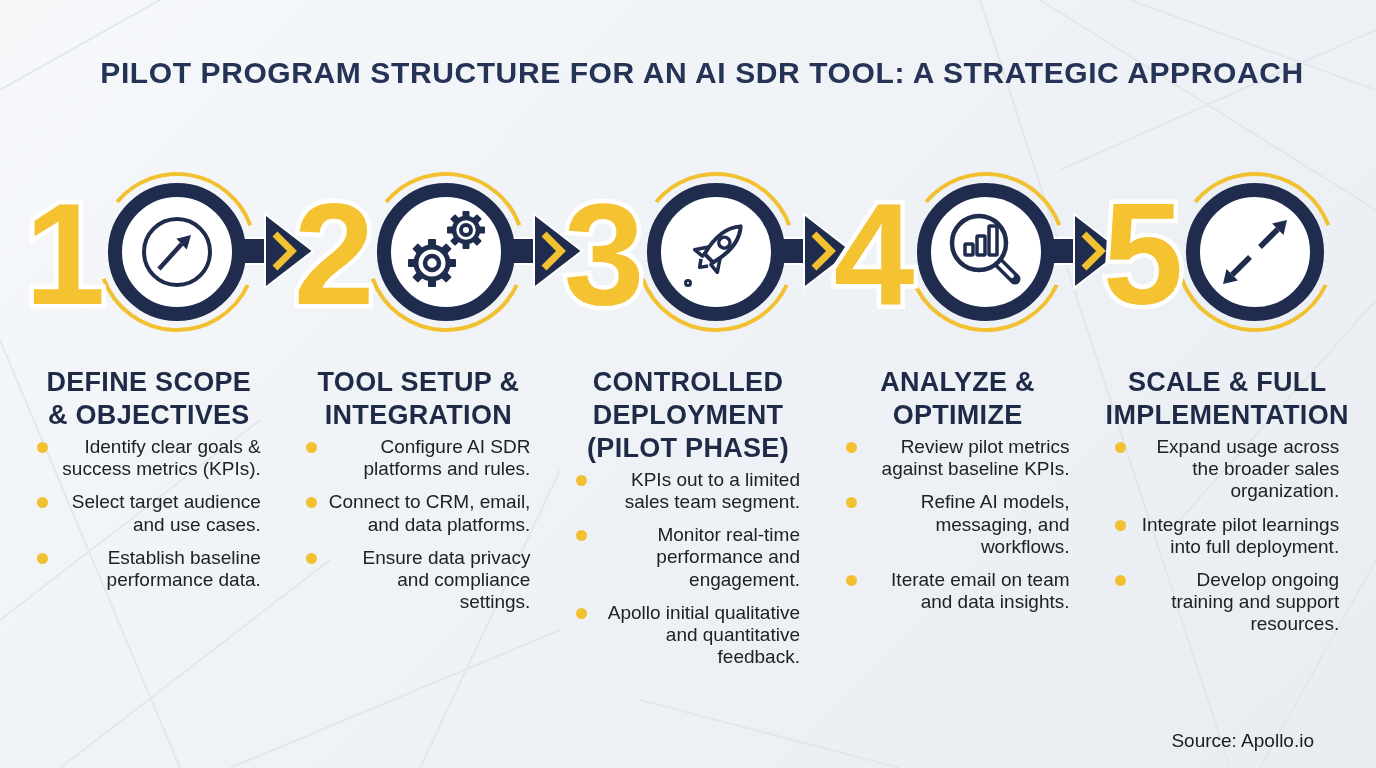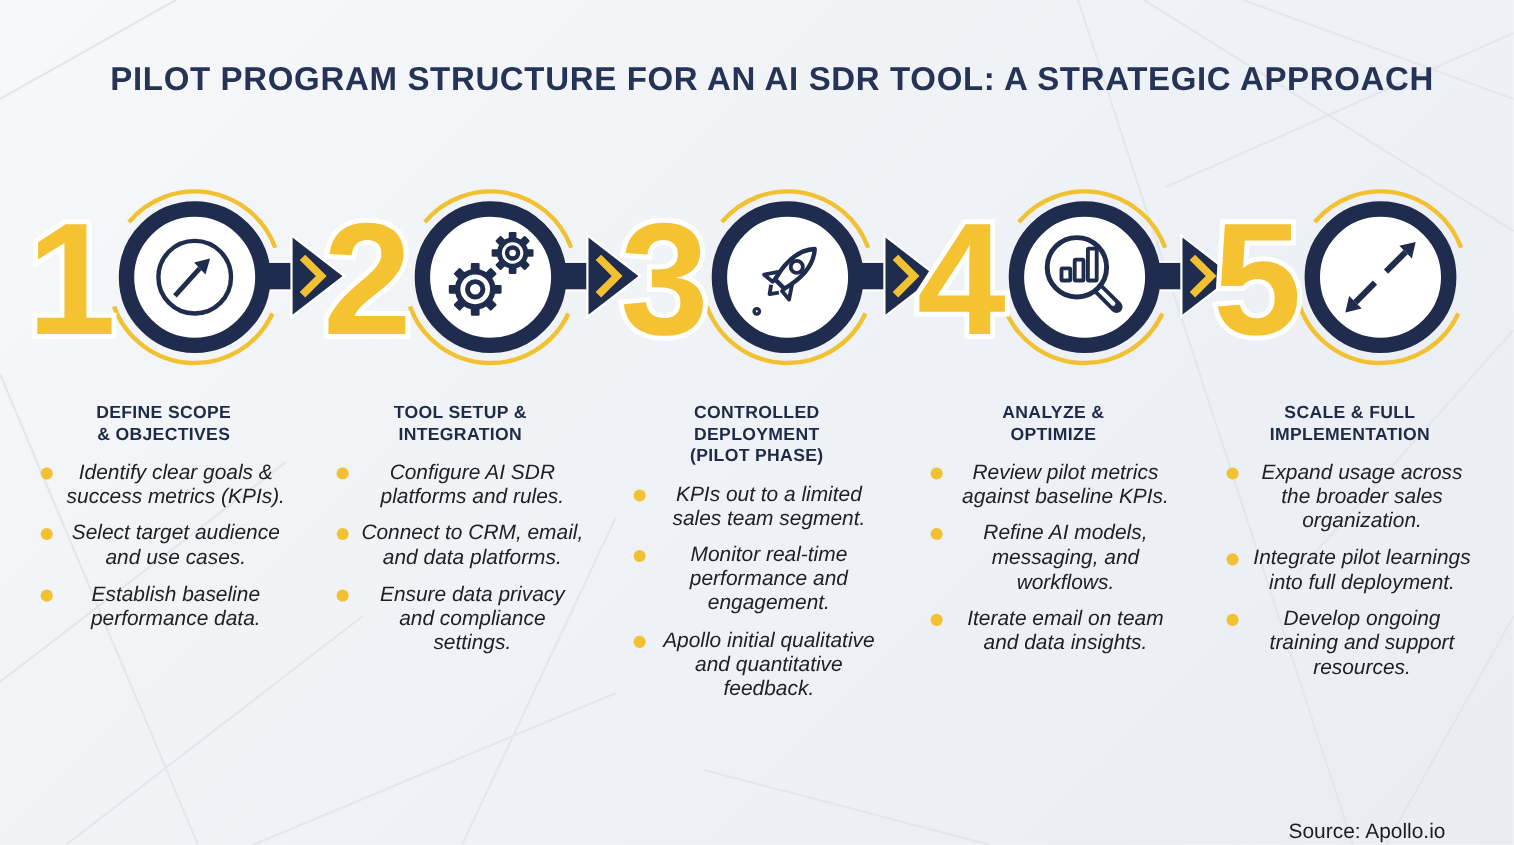--- a/index.html
+++ b/index.html
@@ -34,46 +34,45 @@
     font-family:"Liberation Sans", sans-serif;
     font-size:145px;
     font-weight:bold;
     fill:#F5C232;
     stroke:#ffffff;
     stroke-width:9px;
     paint-order:stroke;
   }
   .step-heading {
     margin-top:26px;
-    font-size:16px;
+    font-size:27px;
     font-weight:bold;
     line-height:1.22;
     letter-spacing:0.3px;
     color:#1F2A47;
     white-space:pre-line;
   }
   .bullets {
     list-style:none;
-    margin:14px auto 0;
+    margin:4px auto 0;
     width:224px;
-    text-align:center;
-    font-style:italic;
+    text-align:right;
   }
   .bullets li { display:flex; margin-bottom:11px; }
   .dot {
     flex:0 0 auto;
     width:11px; height:11px;
     border-radius:50%;
     background:#F2C132;
     margin:6px 11px 0 0;
   }
   .bt { font-size:19px; line-height:1.17; color:#202126; }
   .source {
     position:absolute;
-    right:62px; bottom:0;
+    right:62px; bottom:16px;
     font-size:19px;
     color:#1b1c20;
   }
 </style>
 </head>
 <body>
 
 <svg class="bg-pattern" xmlns="http://www.w3.org/2000/svg">
   <g stroke="#e2e6eb" stroke-width="2" opacity="0.9">
     <line x1="1040" y1="0" x2="1376" y2="210"></line>

